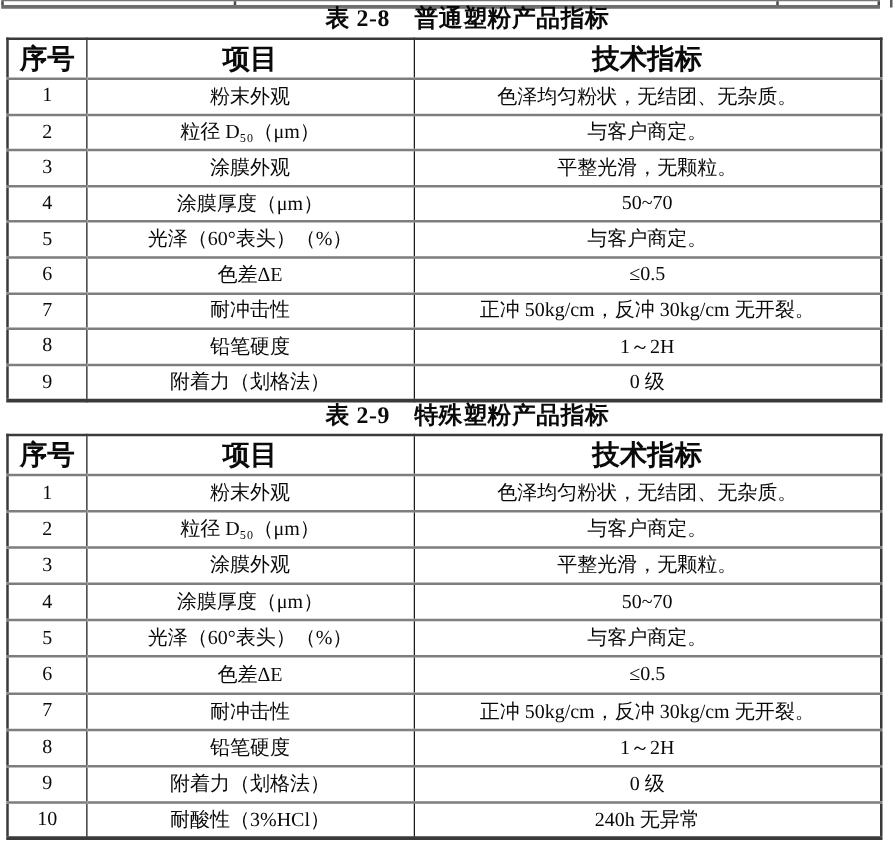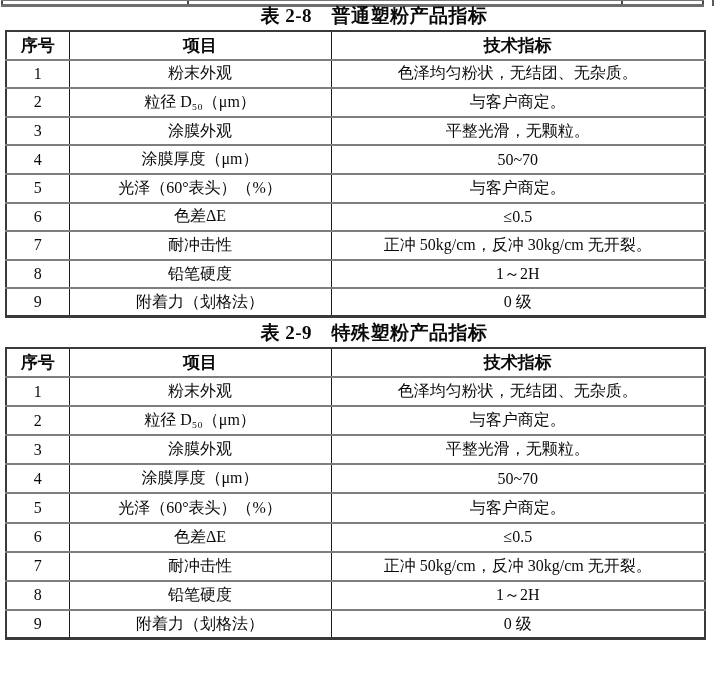--- a/index.html
+++ b/index.html
@@ -78,21 +78,21 @@
   .spec-table th, .spec-table td {
     padding: 0 4px;
     text-align: center;
     vertical-align: middle;
     border-left: 1px solid #1a1a1a;
     border-top: 2px solid #7e7e7e;
     overflow: hidden;
     white-space: nowrap;
   }
   .spec-table th {
-    font-size: 17px;
+    font-size: 22px;
     font-weight: bold;
   }
   .spec-table thead th { border-top: none; }
   .spec-table th:first-child,
   .spec-table td:first-child { border-left: none; }
   .col-no   { width: 63px; }
   .col-item { width: 262px; }
   .col-spec { width: 374px; }
 </style>
 </head>
@@ -226,16 +226,21 @@
       <tr>
         <td>8</td>
         <td>铅笔硬度</td>
         <td>1～2H</td>
       </tr>
       <tr>
         <td>9</td>
         <td>附着力（划格法）</td>
         <td>0 级</td>
       </tr>
+      <tr>
+        <td>10</td>
+        <td>耐酸性（3%HCl）</td>
+        <td>240h 无异常</td>
+      </tr>
     </tbody>
   </table>
 
 </div>
 
 </body></html>

